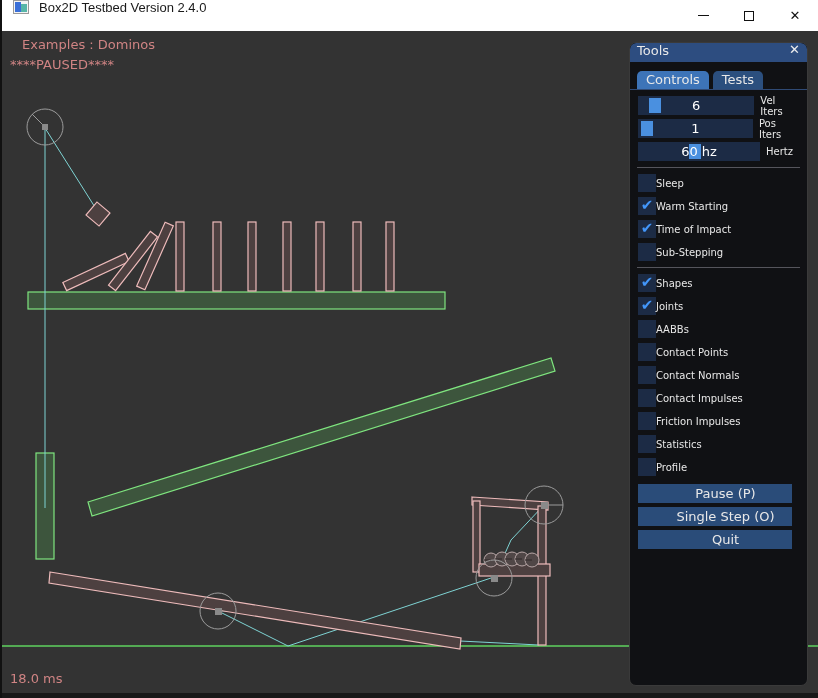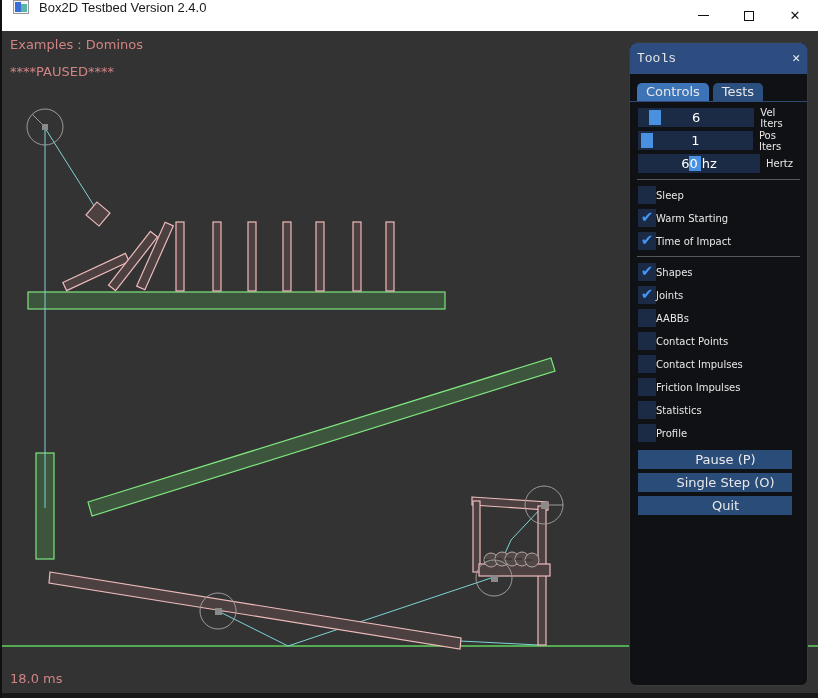--- a/index.html
+++ b/index.html
@@ -37,30 +37,30 @@
   .st{fill:var(--static-fill);stroke:var(--static-stroke);stroke-width:1.2;}
   .dy{fill:var(--dynamic-fill);stroke:var(--dynamic-stroke);stroke-width:1.2;}
   .jl{stroke:var(--joint-line);stroke-width:1;fill:none;}
   .jc{stroke:var(--circle-stroke);stroke-width:1;fill:none;}
   .anch{fill:var(--anchor-gray);}
   .ball{fill:#504747;stroke:#b9a8a8;stroke-width:1;}
   .ball-line{stroke:#2e2828;stroke-width:1;}
   .gnd{stroke:var(--ground-line);stroke-width:1.5;}
   
   .hud{position:absolute;left:8px;color:var(--hud-text);font-size:13px;z-index:5;}
-  .hud-example{top:37px;}
-  .hud-paused{top:64px;}
+  .hud-example{top:37px;margin-left:12px;}
+  .hud-paused{top:57px;}
   .hud-ms{top:671px;}
   
   .tools{position:absolute;top:42px;left:627px;width:179px;height:644px;
          background:var(--panel-bg);border:1px solid var(--panel-border);
          border-radius:7px;color:var(--panel-text);font-size:13px;z-index:20;
          overflow:hidden;}
-  .tools-title{height:31px;background:var(--panel-title-bg);border-radius:6px 6px 0 0;
-               display:flex;align-items:center;padding:0 7px;font-size:13px;font-family:Liberation Mono, monospace;}
+  .tools-title{height:19px;background:var(--panel-title-bg);border-radius:6px 6px 0 0;
+               display:flex;align-items:flex-start;padding:0 7px;font-size:13px;}
   .tools-close{margin-left:auto;font-size:13px;line-height:1;color:#eee;cursor:default;}
   .tabbar{display:flex;gap:4px;padding:9px 14px 0 7px;border-bottom:1px solid var(--tab-underline);align-items:center;}
   .tab{padding:1px 9px 2px 9px;border-radius:5px 5px 0 0;font-size:13px;cursor:default;}
   .tab.active{background:var(--tab-active);}
   .tab.inactive{background:var(--tab-inactive);}
   .panel-body{padding:6px 8px 0 8px;}
   .srow{display:flex;align-items:center;margin-bottom:4px;height:19px;}
   .sframe{position:relative;width:122px;height:19px;background:var(--frame-bg);}
   .sgrab{position:absolute;top:2px;width:12px;height:15px;background:var(--slider-grab);}
   .sval{position:absolute;inset:0;display:flex;align-items:center;justify-content:center;
@@ -205,20 +205,24 @@
             <span class="cmark">✔</span>
           </span>
         <span class="clabel">Warm Starting</span>
       </div>
       <div class="crow checked">
         <span class="cbox">
             <span class="cmark">✔</span>
           </span>
         <span class="clabel">Time of Impact</span>
       </div>
+      <div class="crow">
+        <span class="cbox"></span>
+        <span class="clabel">Sub-Stepping</span>
+      </div>
 
       <div class="sep"></div>
 
       <div class="crow checked">
         <span class="cbox">
             <span class="cmark">✔</span>
           </span>
         <span class="clabel">Shapes</span>
       </div>
       <div class="crow checked">
@@ -227,20 +231,24 @@
           </span>
         <span class="clabel">Joints</span>
       </div>
       <div class="crow">
         <span class="cbox"></span>
         <span class="clabel">AABBs</span>
       </div>
       <div class="crow">
         <span class="cbox"></span>
         <span class="clabel">Contact Points</span>
+      </div>
+      <div class="crow">
+        <span class="cbox"></span>
+        <span class="clabel">Contact Normals</span>
       </div>
       <div class="crow">
         <span class="cbox"></span>
         <span class="clabel">Contact Impulses</span>
       </div>
       <div class="crow">
         <span class="cbox"></span>
         <span class="clabel">Friction Impulses</span>
       </div>
       <div class="crow">

